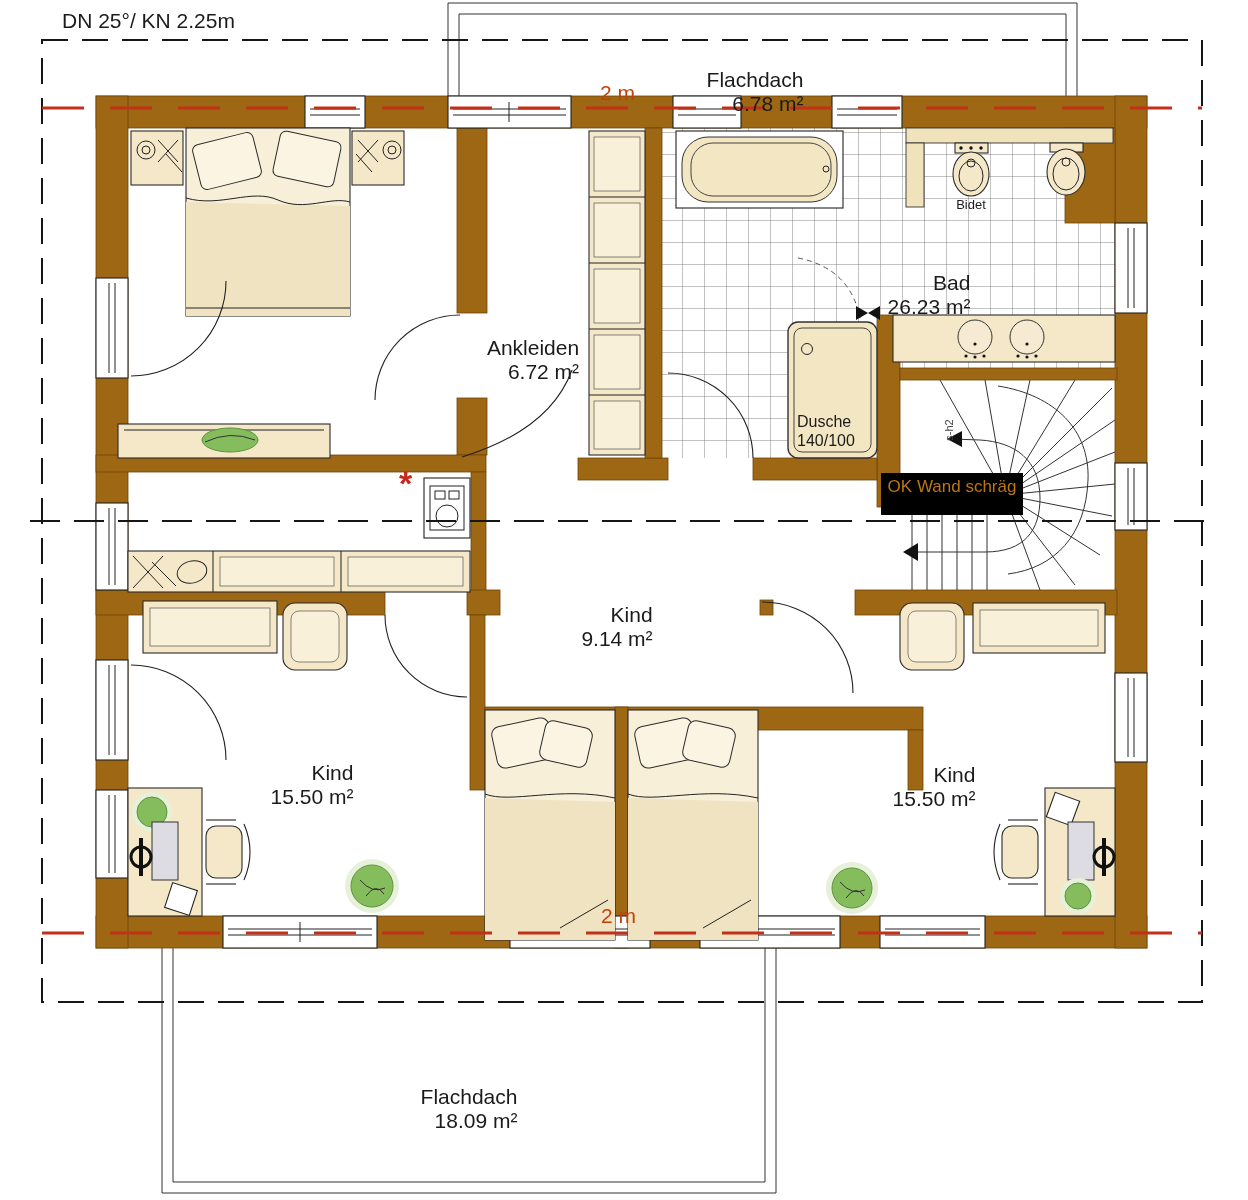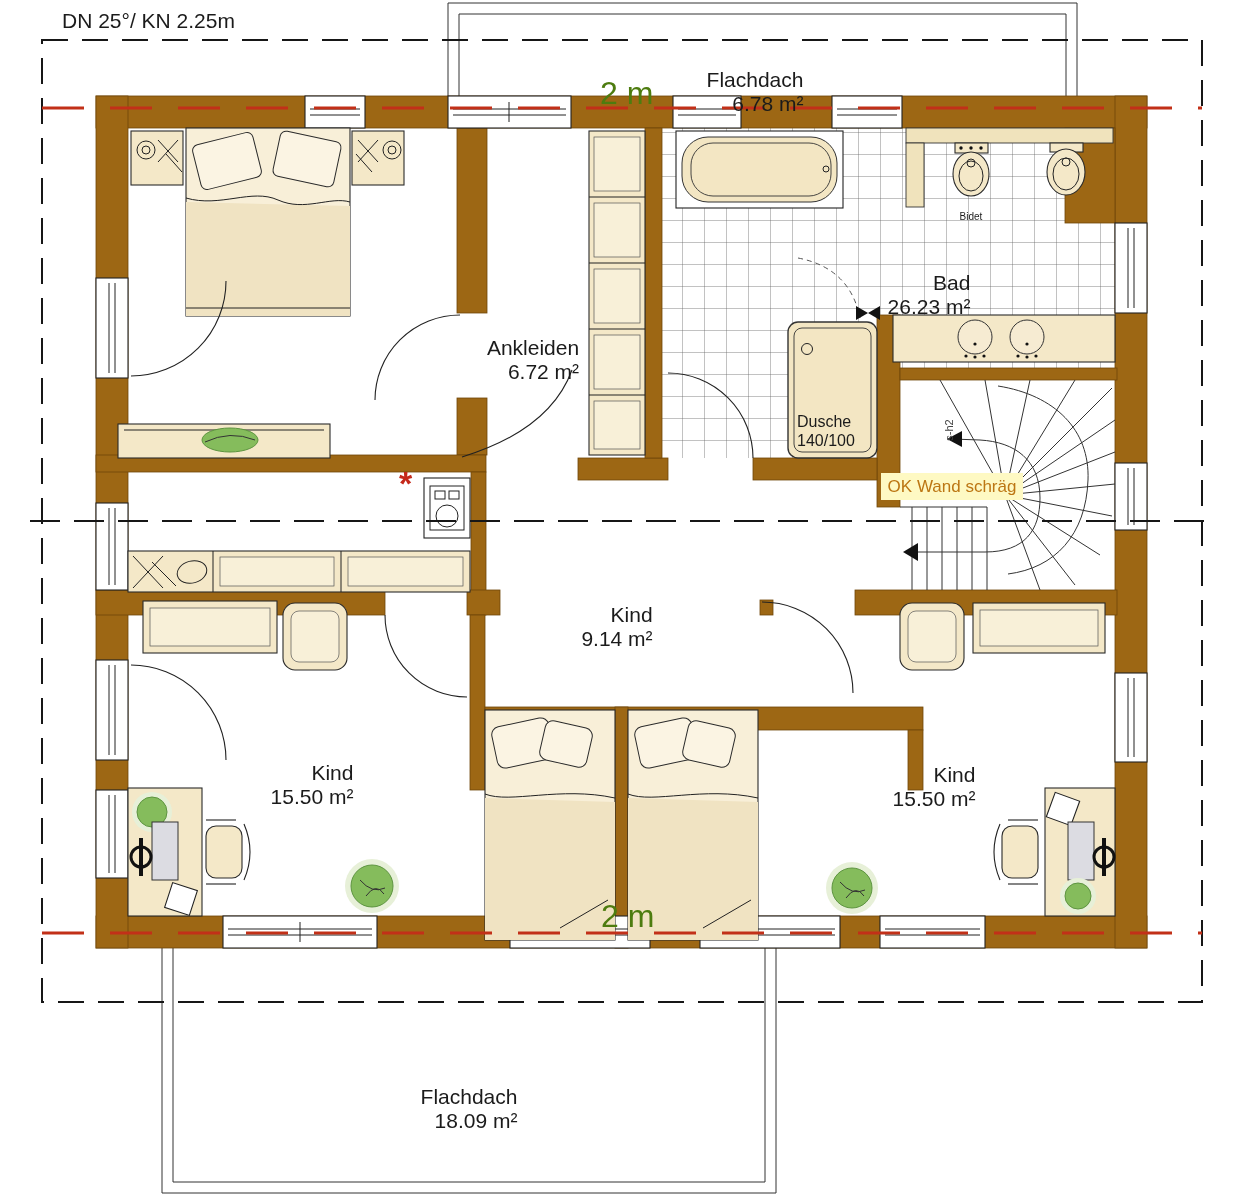--- a/index.html
+++ b/index.html
@@ -5,23 +5,23 @@
   html,body{margin:0;padding:0;background:#fff;}
   #plan{position:relative;width:1248px;height:1200px;background:#fff;overflow:hidden;
         font-family:"Liberation Sans",sans-serif;}
   #plan svg{position:absolute;left:0;top:0;}
   .lbl{position:absolute;font-size:21px;line-height:24px;color:#1b1b1b;text-align:right;
        transform:translateX(-50%);white-space:pre;}
   .lbl span{display:block;}
   .la{transform:none;text-align:left;}
   .title{font-size:21px;line-height:30px;}
   .sm{font-size:16px;line-height:19px;}
-  .xs{font-size:10px;line-height:17px;margin-top:12px;}
-  .red{color:#4d7c0f;font-size:32px;line-height:26px;}
-  .note{position:absolute;left:881px;top:473px;width:142px;height:27px;background:#fef9c3;
+  .xs{font-size:13px;line-height:17px;}
+  .red{color:#c2410c;font-size:21px;line-height:26px;}
+  .note{position:absolute;left:881px;top:473px;width:142px;height:42px;background:#000000;
         color:#BC7613;font-size:17px;line-height:27px;text-align:center;}
   .rot{position:absolute;left:938px;top:424px;font-size:11px;color:#444;
        transform:rotate(-90deg);transform-origin:center;}
   .ast{position:absolute;left:399px;top:466px;color:#C5291B;font-size:34px;line-height:34px;font-weight:bold;}
   
   .w{fill:#9D6714;stroke:#6F4708;stroke-width:0.8;}
   .wf{fill:#fff;stroke:#222;stroke-width:1.1;}
   .ln{stroke:#222;stroke-width:1;fill:none;}
   .fu{fill:#F4E8C8;stroke:#2b2b2b;stroke-width:1.1;}
   .fu2{fill:#F8F0D8;stroke:#555;stroke-width:0.7;}

